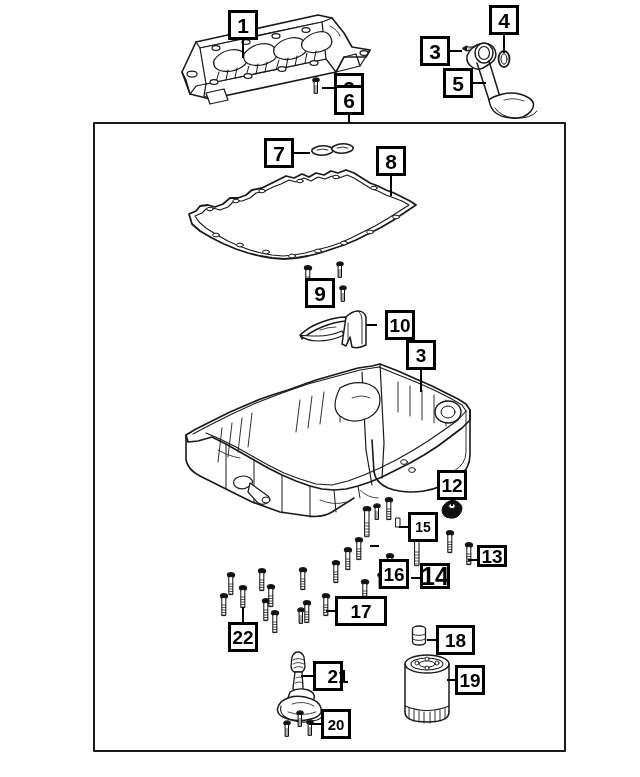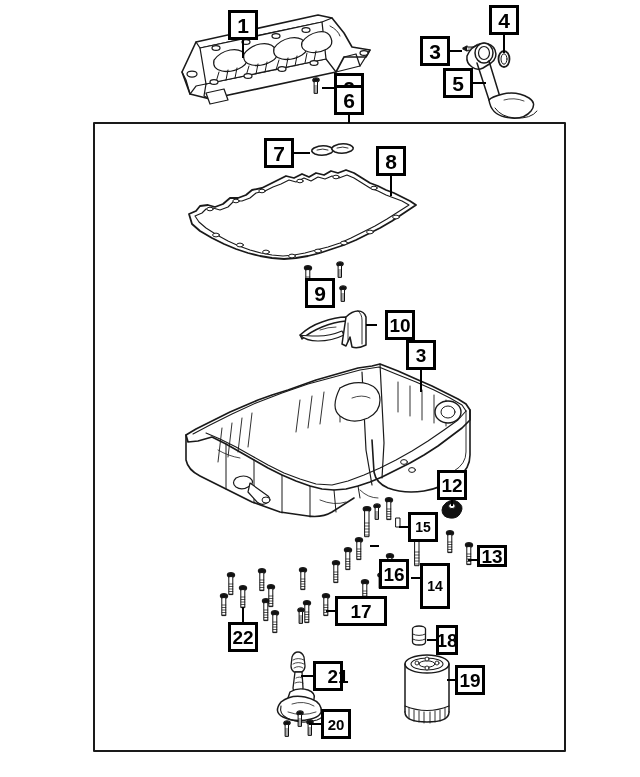--- a/index.html
+++ b/index.html
@@ -361,33 +361,33 @@
       </div>
       <div class="callout" style="left: 406px; top: 340px; width: 30px; height: 30px; font-size: 19px;">
         <span class="cnum">3</span>
       </div>
       <div class="callout" style="left: 437px; top: 470px; width: 30px; height: 30px; font-size: 19px;">
         <span class="cnum">12</span>
       </div>
       <div class="callout" style="left: 477px; top: 545px; width: 30px; height: 22px; font-size: 19px;">
         <span class="cnum">13</span>
       </div>
-      <div class="callout" style="left: 420px; top: 563px; width: 30px; height: 46px; font-size: 14px;">
+      <div class="callout" style="left: 420px; top: 563px; width: 30px; height: 26px; font-size: 25px;">
         <span class="cnum">14</span>
       </div>
       <div class="callout" style="left: 408px; top: 512px; width: 30px; height: 30px; font-size: 14px;">
         <span class="cnum">15</span>
       </div>
       <div class="callout" style="left: 379px; top: 531px; width: 30px; height: 30px; font-size: 19px; margin-top: 28px;">
         <span class="cnum">16</span>
       </div>
       <div class="callout" style="left: 335px; top: 596px; width: 52px; height: 30px; font-size: 19px;">
         <span class="cnum">17</span>
       </div>
-      <div class="callout" style="left: 436px; top: 625px; width: 22px; height: 30px; font-size: 19px;">
+      <div class="callout" style="left: 436px; top: 625px; width: 39px; height: 30px; font-size: 19px;">
         <span class="cnum">18</span>
       </div>
       <div class="callout" style="left: 455px; top: 665px; width: 30px; height: 30px; font-size: 19px;">
         <span class="cnum">19</span>
       </div>
       <div class="callout" style="left: 321px; top: 709px; width: 30px; height: 30px; font-size: 15px;">
         <span class="cnum">20</span>
       </div>
       <div class="callout" style="left: 313px; top: 661px; width: 30px; height: 30px; font-size: 19px; padding-left: 20px;">
         <span class="cnum">21</span>

